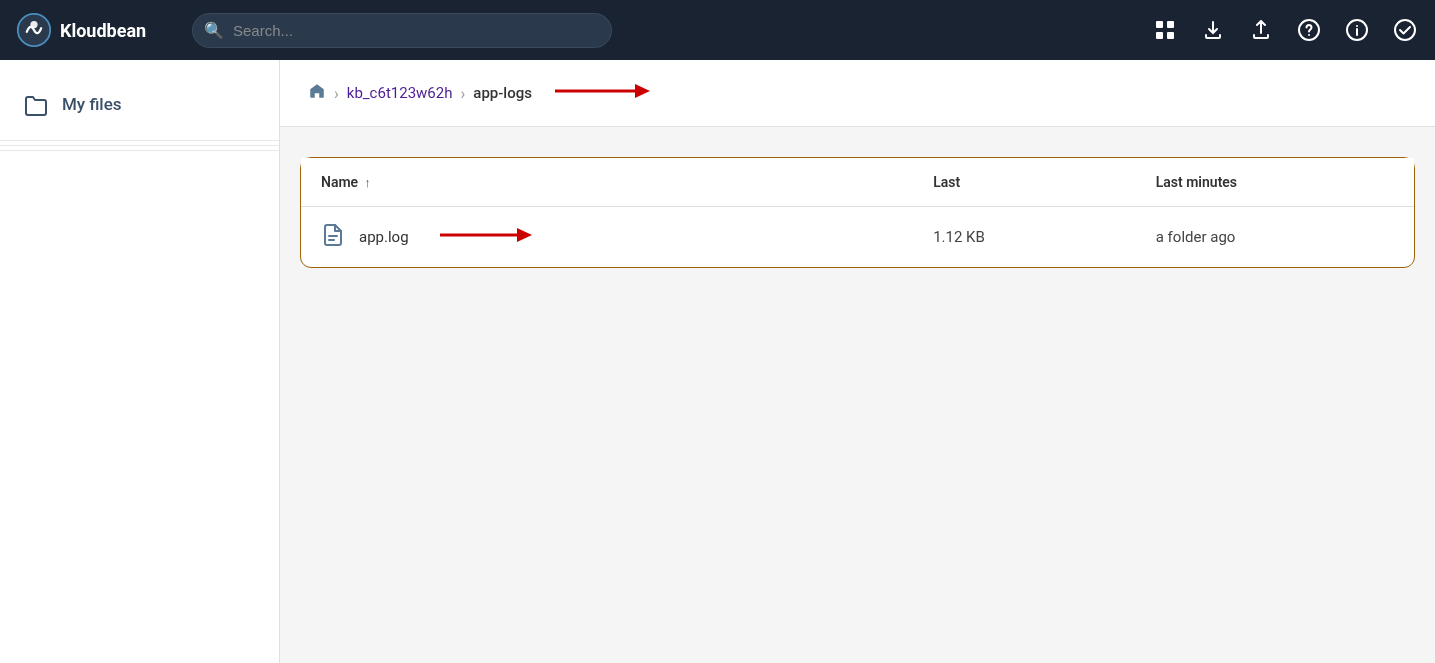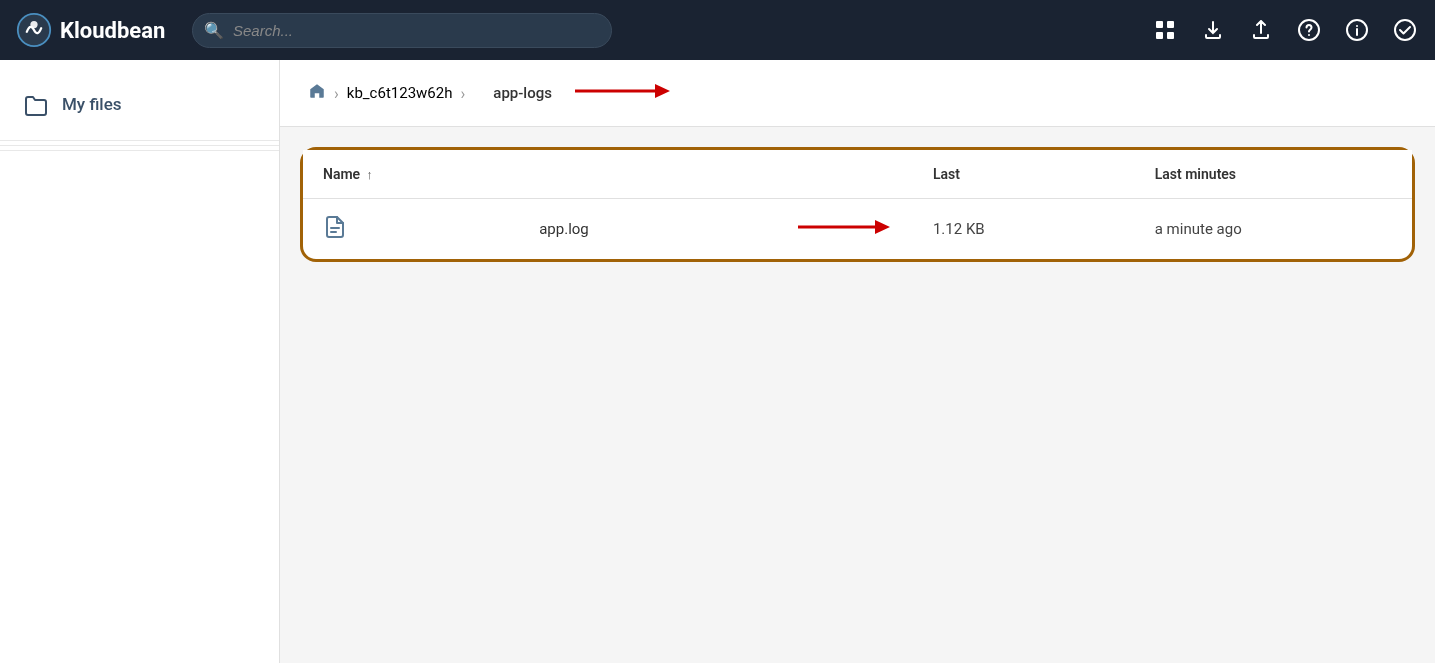--- a/index.html
+++ b/index.html
@@ -12,21 +12,21 @@
       display: flex;
       align-items: center;
       padding: 0 16px;
       gap: 16px;
     }
     .logo {
       display: flex;
       align-items: center;
       gap: 8px;
       color: white;
-      font-size: 22px;
+      font-size: 18px;
       font-weight: bold;
       text-decoration: none;
       min-width: 160px;
     }
     .logo-icon {
       width: 36px;
       height: 36px;
     }
     .search-bar {
       flex: 1;
@@ -35,21 +35,20 @@
     }
     .search-bar input {
       width: 100%;
       padding: 8px 16px 8px 40px;
       border-radius: 24px;
       border: 1px solid #3a4a5c;
       background: #2a3a4c;
       color: #ccc;
       font-size: 15px;
       outline: none;
-      font-style: italic;
     }
     .search-bar input::placeholder { color: #888; }
     .search-icon-wrap {
       position: absolute;
       left: 12px;
       top: 50%;
       transform: translateY(-50%);
       color: #888;
       font-size: 16px;
     }
@@ -115,29 +114,29 @@
       display: flex;
       align-items: center;
       gap: 8px;
       padding: 20px 28px;
       background: white;
       border-bottom: 1px solid #e0e0e0;
       font-size: 15px;
       color: #3a5068;
     }
     .breadcrumb-sep { color: #999; font-size: 16px; }
-    .breadcrumb-link { color: #000000; cursor: pointer; text-decoration: none; }
-    .breadcrumb-current { font-weight: 500; color: #333; margin-left: 20px; }
+    .breadcrumb-link { color: #4c1d95; cursor: pointer; text-decoration: none; }
+    .breadcrumb-current { font-weight: 500; color: #333; }
 
     
     .file-table-container {
       background: white;
-      margin: 20px 20px;
-      border-radius: 16px;
-      border: 3px solid #a16207;
+      margin: 30px 20px;
+      border-radius: 11px;
+      border: 1px solid #a16207;
     }
     .file-table {
       width: 100%;
       border-collapse: collapse;
     }
     .file-table thead tr {
       border-bottom: 1px solid #e0e0e0;
     }
     .file-table th {
       text-align: left;
@@ -161,21 +160,20 @@
     .file-table td {
       padding: 16px 20px;
       font-size: 15px;
       color: #444;
       vertical-align: middle;
     }
     .file-name-cell {
       display: flex;
       align-items: center;
       gap: 14px;
-      justify-content: space-between;
     }
     .file-icon svg { width: 24px; height: 24px; color: #5a7a96; }
     .file-name-text { color: #333; font-size: 15px; }
     .file-size { color: #555; }
     .file-modified { color: #555; }
 
     
     .red-arrow {
       display: inline-block;
       margin-left: 10px;
@@ -302,19 +300,19 @@
                       <line x1="8" y1="17" x2="13" y2="17"></line>
                     </svg></span>
                   <span class="file-name-text">app.log</span>
                   <span style="margin-left: 12px;"><svg width="100" height="22" viewBox="0 0 100 22">
         <line x1="5" y1="11" x2="82" y2="11" stroke="#cc0000" stroke-width="3"></line>
         <polygon points="82,4 97,11 82,18" fill="#cc0000"></polygon>
       </svg></span>
                 </div>
               </td>
               <td class="file-size">1.12 KB</td>
-              <td class="file-modified">a minute ago</td>
+              <td class="file-modified">a folder ago</td>
             </tr>
           </tbody>
       </table>
     </div>
   </main>
 </div>
 
 </body></html>

